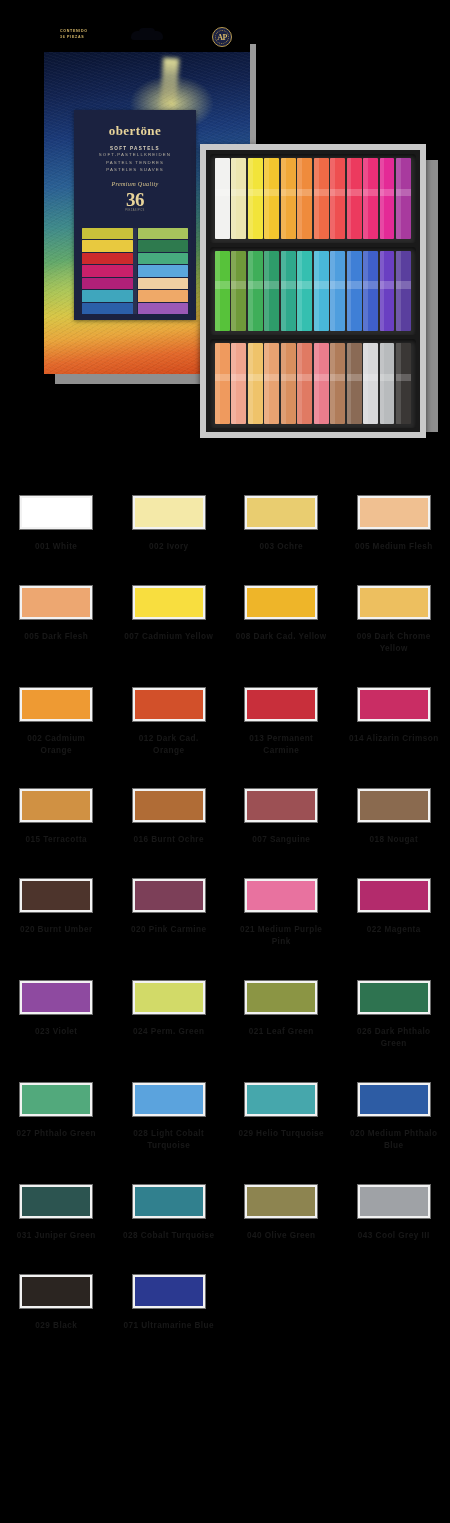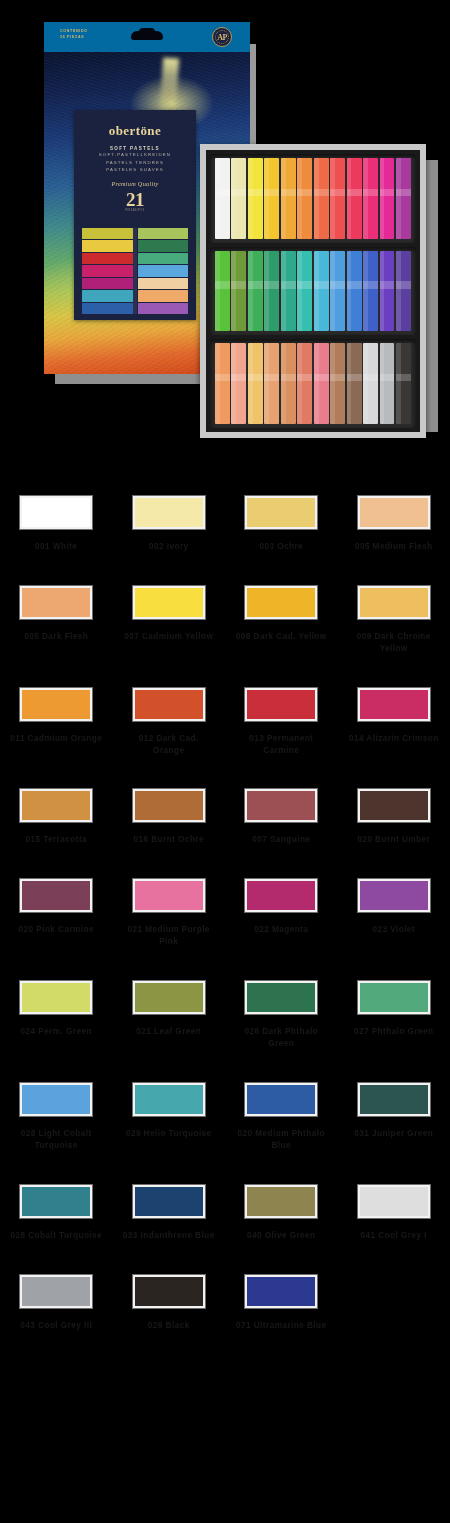--- a/index.html
+++ b/index.html
@@ -25,21 +25,21 @@
   }
 
   
   .carton {
     position:absolute; left:44px; top:22px; width:206px; height:352px;
     background:#1d2340;
     overflow:hidden;
   }
   .carton-header {
     position:absolute; left:0; top:0; width:100%; height:30px;
-    background:#0369a1;
+    background:#000000;
   }
   .contenido {
     position:absolute; left:16px; top:7px;
     color:#d8b96a; font-size:3.6px; letter-spacing:.7px;
     font-weight:bold; line-height:1.55; text-align:left;
   }
   .hang-hole {
     position:absolute; left:50%; top:9px; margin-left:-16px;
     width:32px; height:9px; background:#05060d;
     border-radius:9px 9px 4px 4px;
@@ -228,21 +228,21 @@
         <div class="ap-seal">AP</div>
       </div>
 
       <div class="label-card">
         <div class="brand">obertöne</div>
         <div class="subtitle-main">SOFT PASTELS</div>
         <div class="subtitle-line">SOFT-PASTELLKREIDEN</div>
         <div class="subtitle-line">PASTELS TENDRES</div>
         <div class="subtitle-line">PASTELES SUAVES</div>
         <div class="premium">Premium Quality</div>
-        <div class="count">21</div>
+        <div class="count">36</div>
         <div class="count-sub">PIEZAS/PCS</div>
 
         <div class="mini-wrap">
           <div class="mini-col" id="mini-left">
               <div class="sw" style="background: rgb(200, 194, 58);"></div>
               <div class="sw" style="background: rgb(232, 201, 63);"></div>
               <div class="sw" style="background: rgb(204, 42, 44);"></div>
               <div class="sw" style="background: rgb(201, 32, 106);"></div>
               <div class="sw" style="background: rgb(176, 32, 120);"></div>
               <div class="sw" style="background: rgb(63, 166, 189);"></div>
@@ -339,21 +339,21 @@
       <div class="cell">
         <div class="chip" style="background: rgb(238, 181, 41);"></div>
         <div class="chip-name">008 Dark Cad. Yellow</div>
       </div>
       <div class="cell">
         <div class="chip" style="background: rgb(237, 191, 95);"></div>
         <div class="chip-name">009 Dark Chrome Yellow</div>
       </div>
       <div class="cell">
         <div class="chip" style="background: rgb(238, 154, 51);"></div>
-        <div class="chip-name">011 Cadmium Orange</div>
+        <div class="chip-name">002 Cadmium Orange</div>
       </div>
       <div class="cell">
         <div class="chip" style="background: rgb(210, 80, 42);"></div>
         <div class="chip-name">012 Dark Cad. Orange</div>
       </div>
       <div class="cell">
         <div class="chip" style="background: rgb(200, 47, 59);"></div>
         <div class="chip-name">013 Permanent Carmine</div>
       </div>
       <div class="cell">
@@ -366,20 +366,24 @@
       </div>
       <div class="cell">
         <div class="chip" style="background: rgb(176, 108, 54);"></div>
         <div class="chip-name">016 Burnt Ochre</div>
       </div>
       <div class="cell">
         <div class="chip" style="background: rgb(156, 80, 84);"></div>
         <div class="chip-name">007 Sanguine</div>
       </div>
       <div class="cell">
+        <div class="chip" style="background: rgb(138, 106, 79);"></div>
+        <div class="chip-name">018 Nougat</div>
+      </div>
+      <div class="cell">
         <div class="chip" style="background: rgb(77, 52, 44);"></div>
         <div class="chip-name">020 Burnt Umber</div>
       </div>
       <div class="cell">
         <div class="chip" style="background: rgb(124, 63, 88);"></div>
         <div class="chip-name">020 Pink Carmine</div>
       </div>
       <div class="cell">
         <div class="chip" style="background: rgb(232, 114, 159);"></div>
         <div class="chip-name">021 Medium Purple Pink</div>
@@ -422,32 +426,24 @@
       </div>
       <div class="cell">
         <div class="chip" style="background: rgb(44, 84, 80);"></div>
         <div class="chip-name">031 Juniper Green</div>
       </div>
       <div class="cell">
         <div class="chip" style="background: rgb(49, 128, 142);"></div>
         <div class="chip-name">028 Cobalt Turquoise</div>
       </div>
       <div class="cell">
-        <div class="chip" style="background: rgb(28, 67, 112);"></div>
-        <div class="chip-name">033 Indanthrene Blue</div>
-      </div>
-      <div class="cell">
         <div class="chip" style="background: rgb(141, 132, 80);"></div>
         <div class="chip-name">040 Olive Green</div>
       </div>
       <div class="cell">
-        <div class="chip" style="background: rgb(222, 222, 222);"></div>
-        <div class="chip-name">041 Cool Grey I</div>
-      </div>
-      <div class="cell">
         <div class="chip" style="background: rgb(159, 162, 166);"></div>
         <div class="chip-name">043 Cool Grey III</div>
       </div>
       <div class="cell">
         <div class="chip" style="background: rgb(43, 37, 33);"></div>
         <div class="chip-name">029 Black</div>
       </div>
       <div class="cell">
         <div class="chip" style="background: rgb(43, 57, 144);"></div>
         <div class="chip-name">071 Ultramarine Blue</div>

